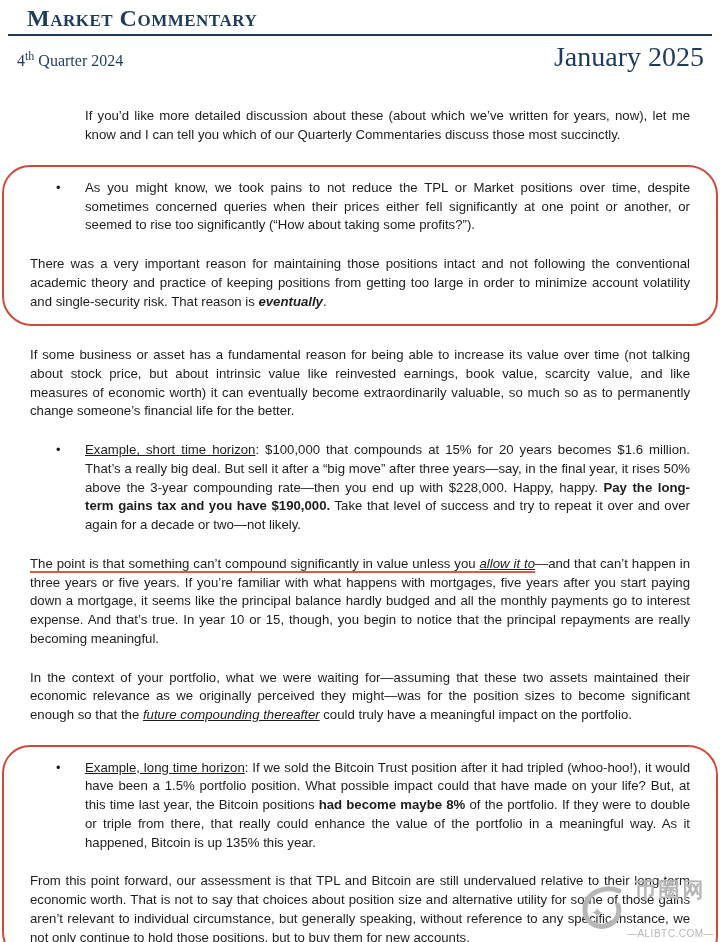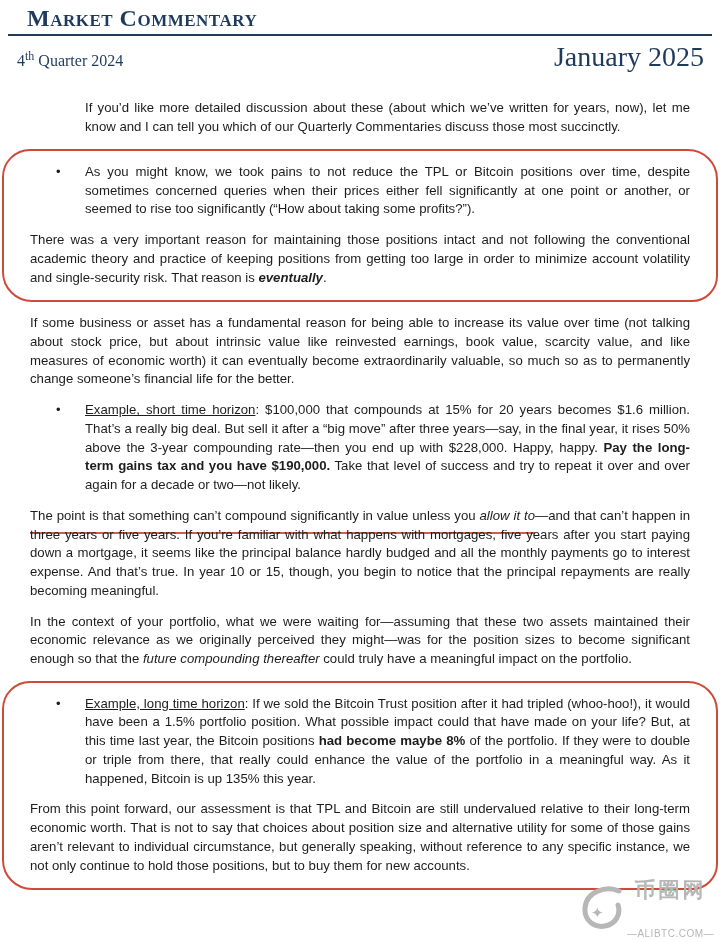--- a/index.html
+++ b/index.html
@@ -32,21 +32,21 @@
     margin:5px 16px 0 17px;
     font-family:"Liberation Serif", serif;
     color:#1e3a5c;
   }
   .quarter { font-size:16px; }
   .quarter sup { font-size:12px; }
   .issue-date { font-size:28px; }
 
   
   .content { padding:14px 30px 0 30px; font-size:13.2px; line-height:1.42; }
-  .para { text-align:justify; margin:12px 0; }
+  .para { text-align:justify; margin:20px 0; }
   .para.indented { margin-left:55px; }
 
   .bullet-item { display:flex; margin:12px 0; }
   .bullet-dot {
     flex:none; width:55px; padding-left:26px; box-sizing:border-box;
     font-size:13px;
   }
   .bullet-text { flex:1; text-align:justify; }
 
   .anno-box {
@@ -54,24 +54,24 @@
     border-radius:28px 30px 26px 30px;
     margin:10px -28px;
     padding:1px 26px;
   }
   .anno-box > :first-child { margin-top:11px; }
   .anno-box > :last-child { margin-bottom:12px; }
 
   .u-black { text-decoration:underline; }
   .anno-underline {
     border-bottom:2px solid rgba(208,74,58,0.9);
-    padding-bottom:9px;
+    padding-bottom:0;
   }
   .b { font-weight:bold; }
-  .i { font-style:italic; }
+  .i { font-style:italic;text-decoration:underline; }
   .bi { font-weight:bold; font-style:italic; }
 
   
   .watermark {
     position:absolute; right:6px; bottom:3px;
     display:flex; align-items:center; gap:3px;
     color:#b7b7b7; user-select:none;
   }
   .wm-text { display:flex; flex-direction:column; align-items:center;gap:26px; }
   .wm-cn { font-size:21px; font-weight:bold; letter-spacing:3px; line-height:1; }
@@ -91,21 +91,21 @@
     </div>
   </div>
 
   <div class="content">
 
     <p class="para indented">If you’d like more detailed discussion about these (about which we’ve written for years, now), let me know and I can tell you which of our Quarterly Commentaries discuss those most succinctly.</p>
 
     <div class="anno-box">
       <div class="bullet-item">
         <span class="bullet-dot">•</span>
-        <div class="bullet-text">As you might know, we took pains to not reduce the TPL or Bitcoin positions over time, despite sometimes concerned queries when their prices either fell significantly at one point or another, or seemed to rise too significantly (“How about taking some profits?”).</div>
+        <div class="bullet-text">As you might know, we took pains to not reduce the TPL or Market positions over time, despite sometimes concerned queries when their prices either fell significantly at one point or another, or seemed to rise too significantly (“How about taking some profits?”).</div>
       </div>
       <p class="para"><span>There was a very important reason for maintaining those positions intact and not following the conventional academic theory and practice of keeping positions from getting too large in order to minimize account volatility and single-security risk. That reason is </span><span class="bi">eventually</span><span>.</span></p>
     </div>
 
     <p class="para">If some business or asset has a fundamental reason for being able to increase its value over time (not talking about stock price, but about intrinsic value like reinvested earnings, book value, scarcity value, and like measures of economic worth) it can eventually become extraordinarily valuable, so much so as to permanently change someone’s financial life for the better.</p>
 
     <div class="bullet-item">
       <span class="bullet-dot">•</span>
       <div class="bullet-text"><span class="u-black">Example, short time horizon</span><span>: $100,000 that compounds at 15% for 20 years becomes $1.6 million. That’s a really big deal. But sell it after a “big move” after three years—say, in the final year, it rises 50% above the 3-year compounding rate—then you end up with $228,000. Happy, happy. </span><span class="b">Pay the long-term gains tax and you have $190,000.</span><span> Take that level of success and try to repeat it over and over again for a decade or two—not likely.</span></div>
     </div>

